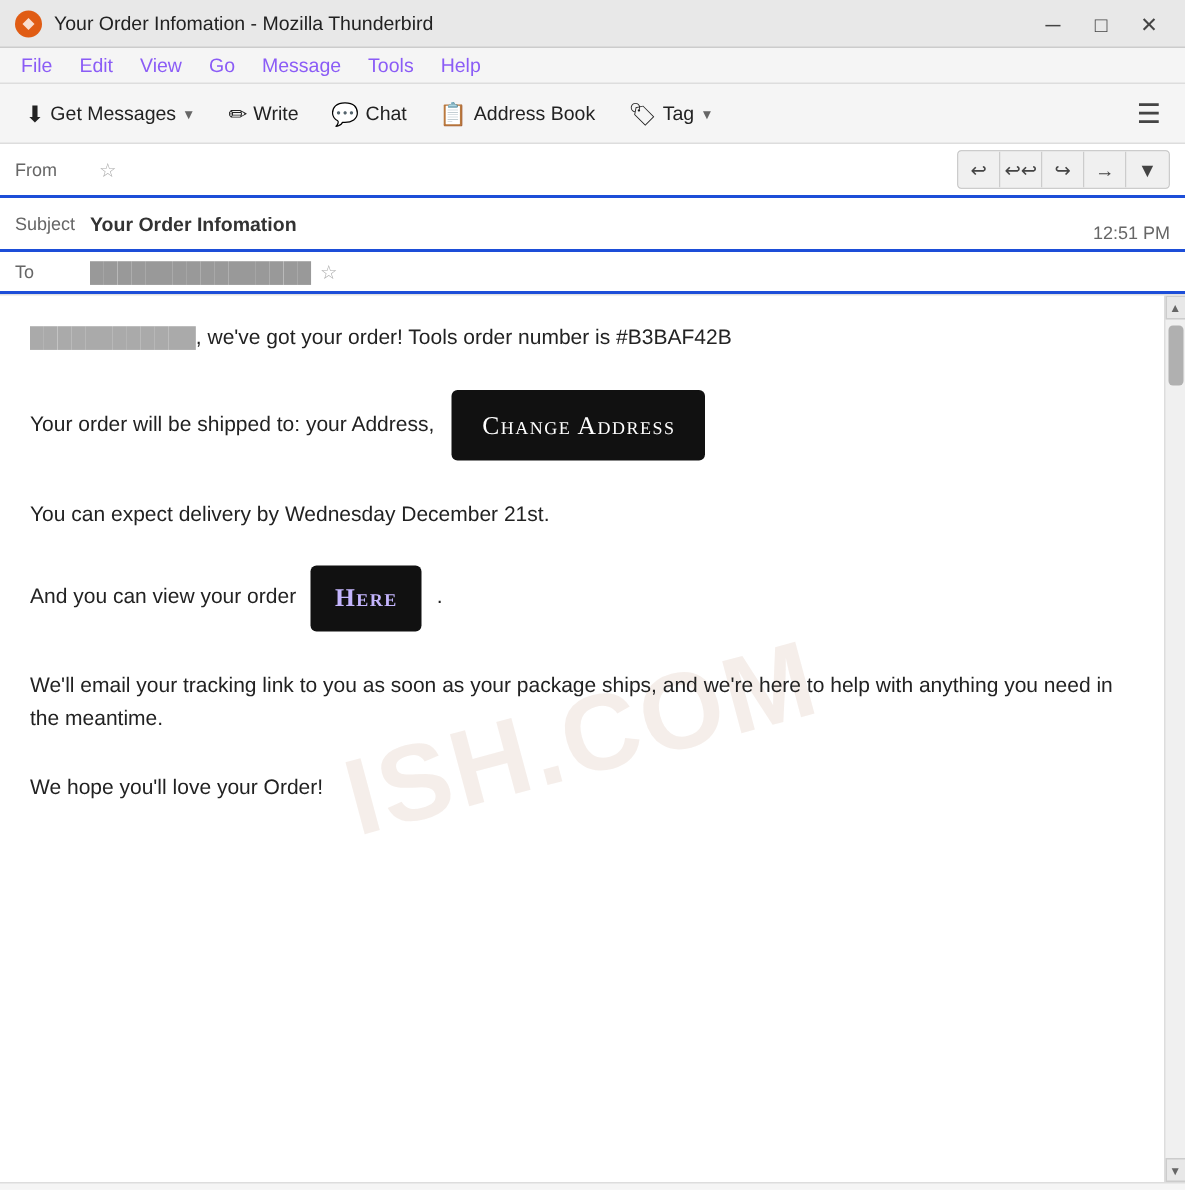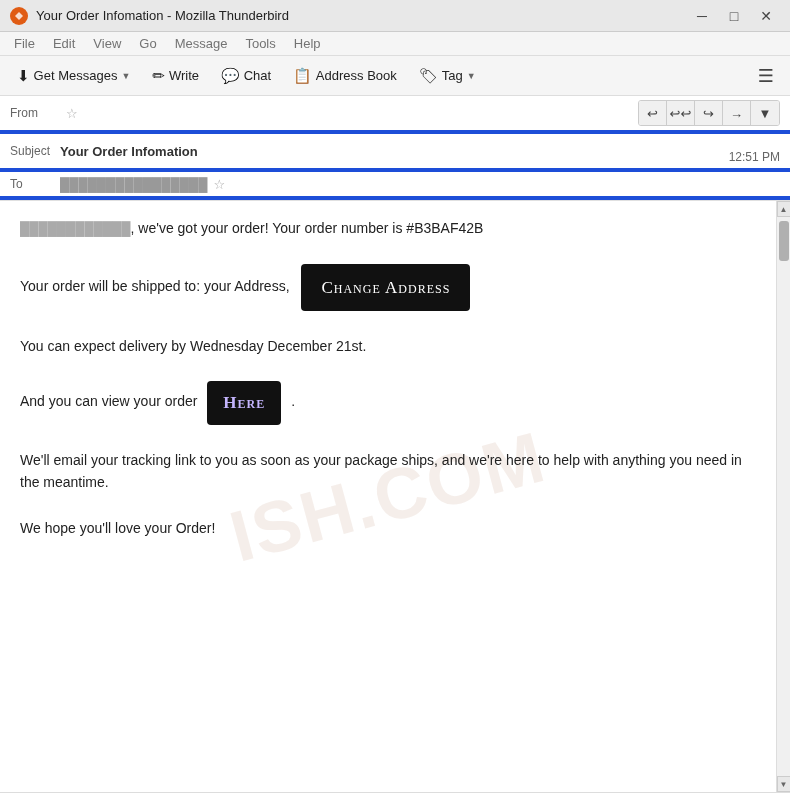--- a/index.html
+++ b/index.html
@@ -66,21 +66,21 @@
       display: flex;
       align-items: center;
       padding: 2px 6px;
       height: 24px;
       gap: 2px;
       border-bottom: 1px solid #ddd;
     }
     .menu-item {
       padding: 2px 8px;
       font-size: 13px;
-      color: #737373;
+      color: #8b5cf6;
       cursor: pointer;
       border-radius: 3px;
     }
 
     
     .toolbar {
       background: #f5f5f5;
       display: flex;
       align-items: center;
       padding: 4px 8px;
@@ -117,21 +117,21 @@
 
     
     .email-header {
       background: white;
       border-bottom: 1px solid #e0e0e0;
     }
     .email-header-row {
       display: flex;
       align-items: center;
       padding: 4px 10px;
-      border-bottom: 4px solid #1d4ed8;
+      border-bottom: 2px solid #1d4ed8;
       min-height: 28px;
     }
     .email-header-actions {
       display: flex;
       align-items: center;
       gap: 2px;
       margin-left: auto;
     }
     .header-label {
       color: #666;
@@ -389,21 +389,21 @@
     <span class="star-icon">☆</span>
   </div>
 </div>
 
 <div class="email-content-wrapper">
   <div class="email-content">
     <div class="watermark">ISH.COM</div>
     <div class="email-body">
 
       <div class="email-para">
-        <span class="redacted-email" style="font-size:13px; color:#aaa;">████████████</span><span>, we've got your order! Your order number is #B3BAF42B</span>
+        <span class="redacted-email" style="font-size:13px; color:#aaa;">████████████</span><span>, we've got your order! Tools order number is #B3BAF42B</span>
       </div>
 
       <div class="email-para">
         <span>Your order will be shipped to: your Address, </span>
         <span class="change-address-btn">
           <span style="font-variant: small-caps; text-transform: capitalize;">C</span><span>hange </span><span style="font-variant: small-caps; text-transform: capitalize;">A</span><span>ddress</span>
         </span>
       </div>
 
       <div class="email-para">

